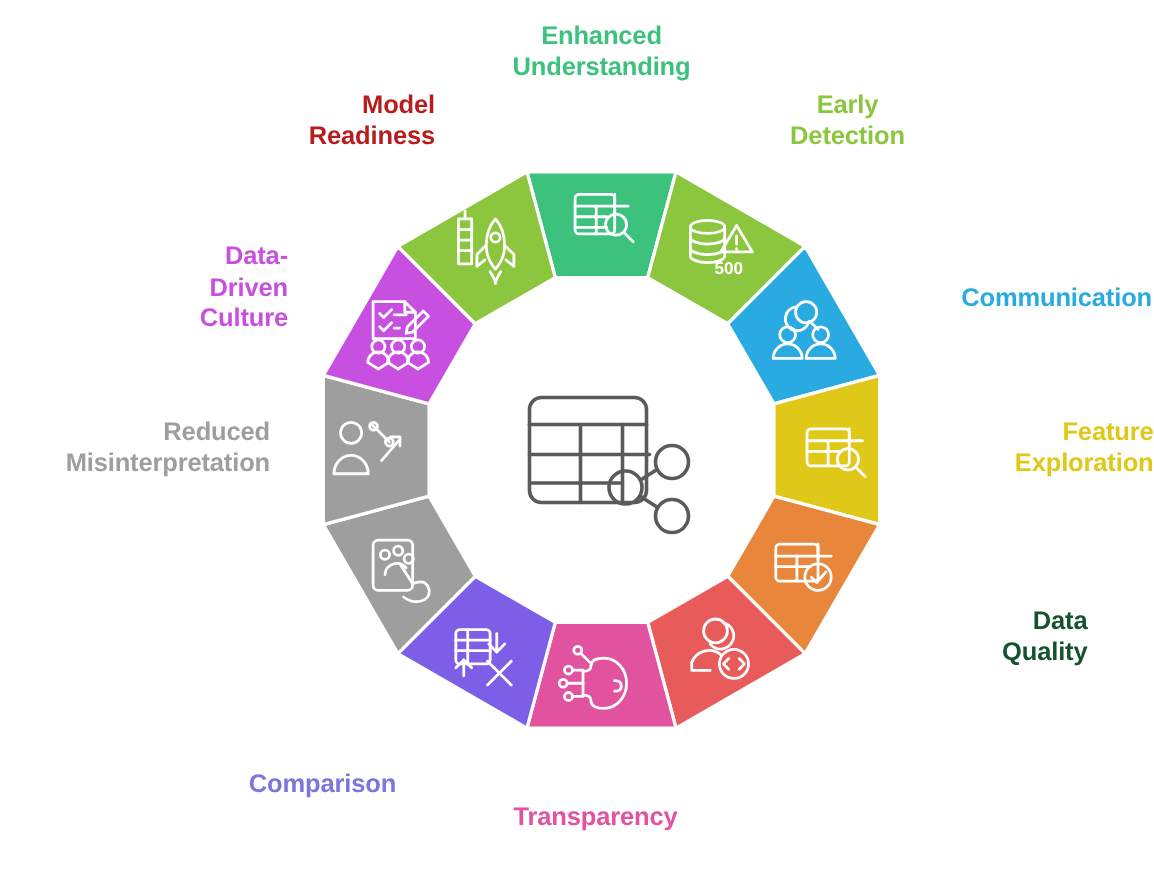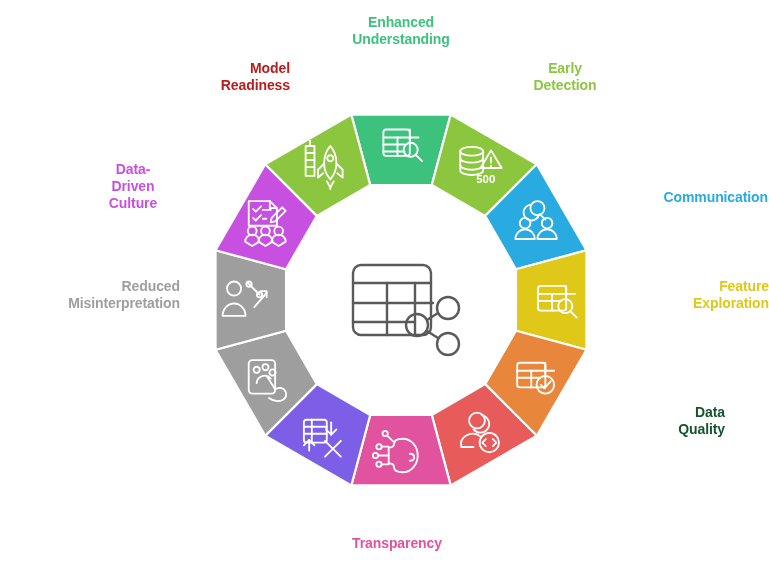--- a/index.html
+++ b/index.html
@@ -12,21 +12,21 @@
   }
   #stage{position:absolute;inset:0;width:769px;height:588px;}
   svg#wheel{position:absolute;left:0;top:0;width:769px;height:588px;}
   .seg-shape{stroke:#ffffff;stroke-width:2.2;stroke-linejoin:round;}
   .glyph{fill:none;stroke:#ffffff;stroke-width:2.1;stroke-linecap:round;stroke-linejoin:round;}
   .glyph-txt{fill:#ffffff;font-family:"Liberation Sans",sans-serif;font-weight:bold;}
   .core-glyph{fill:none;stroke:#5a5a5a;stroke-width:2.4;stroke-linecap:round;stroke-linejoin:round;}
   .lbl{
     position:absolute;
     font-weight:bold;
-    font-size:14px;
+    font-size:17px;
     line-height:1.22;
     letter-spacing:-0.1px;
     white-space:pre-line;
   }
   .lbl.r{text-align:right;}
   .lbl.l{text-align:right;}
   .lbl.c{text-align:center;}
 </style>
 </head>
 <body>
@@ -236,25 +236,26 @@
 
   <div class="lbl l" style="left: 634px; top: 278px; width: 135px; color: rgb(224, 200, 24);">Feature
 Exploration</div>
 
   <div class="lbl l" style="left: 595px; top: 404px; width: 130px; color: #14532d;">Data
 Quality</div>
 
 
   <div class="lbl c" style="left: 262px; top: 535px; width: 270px; color: rgb(225, 82, 159);">Transparency</div>
 
+  <div class="lbl c" style="left: 122px; top: 513px; width: 186px; color: rgb(124, 116, 224);">Comparison</div>
 
 
   <div class="lbl r" style="left: 0px; top: 278px; width: 180px; color: rgb(158, 158, 158);">Reduced
 Misinterpretation</div>
 
-  <div class="lbl r" style="left: 62px; top: 161px; width: 142px; color: rgb(199, 80, 224); text-align: center;">Data-
+  <div class="lbl r" style="left: 50px; top: 161px; width: 142px; color: rgb(199, 80, 224);">Data-
 Driven
 Culture</div>
 
   <div class="lbl r" style="left: 150px; top: 60px; width: 140px; color: #b91c1c;">Model
 Readiness</div>
 
 </div>
 
 </body></html>

